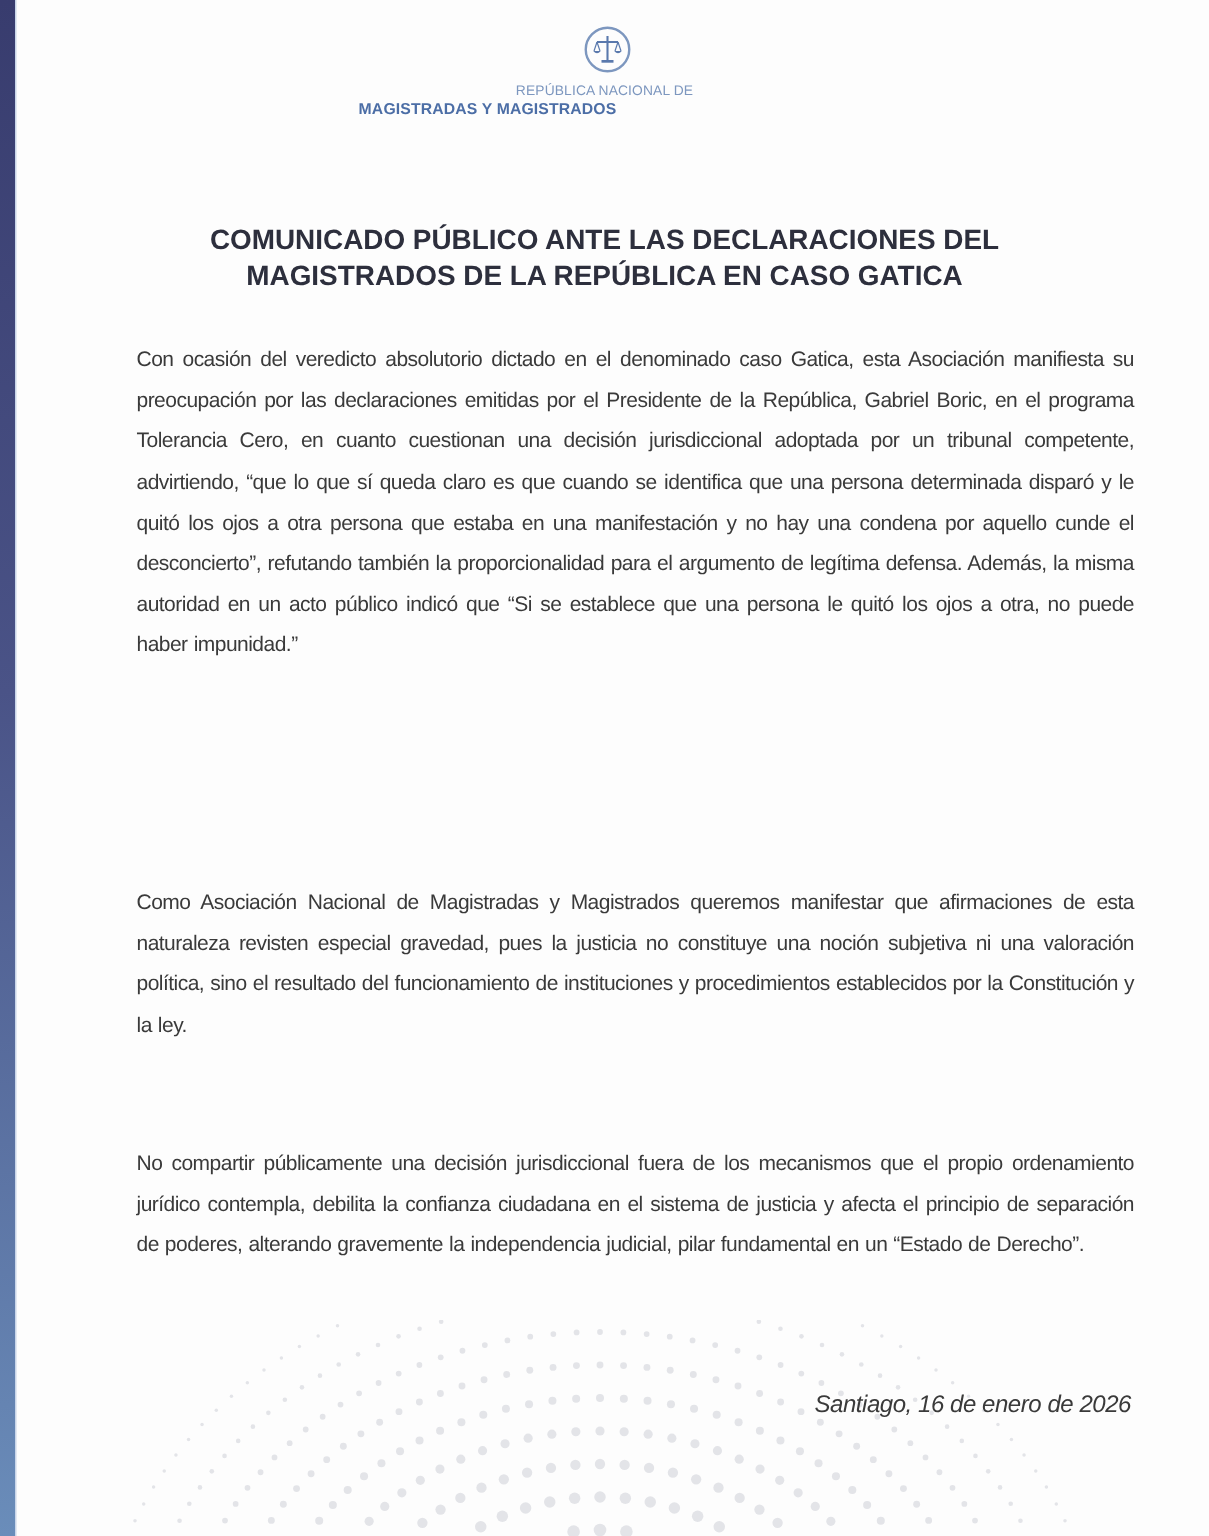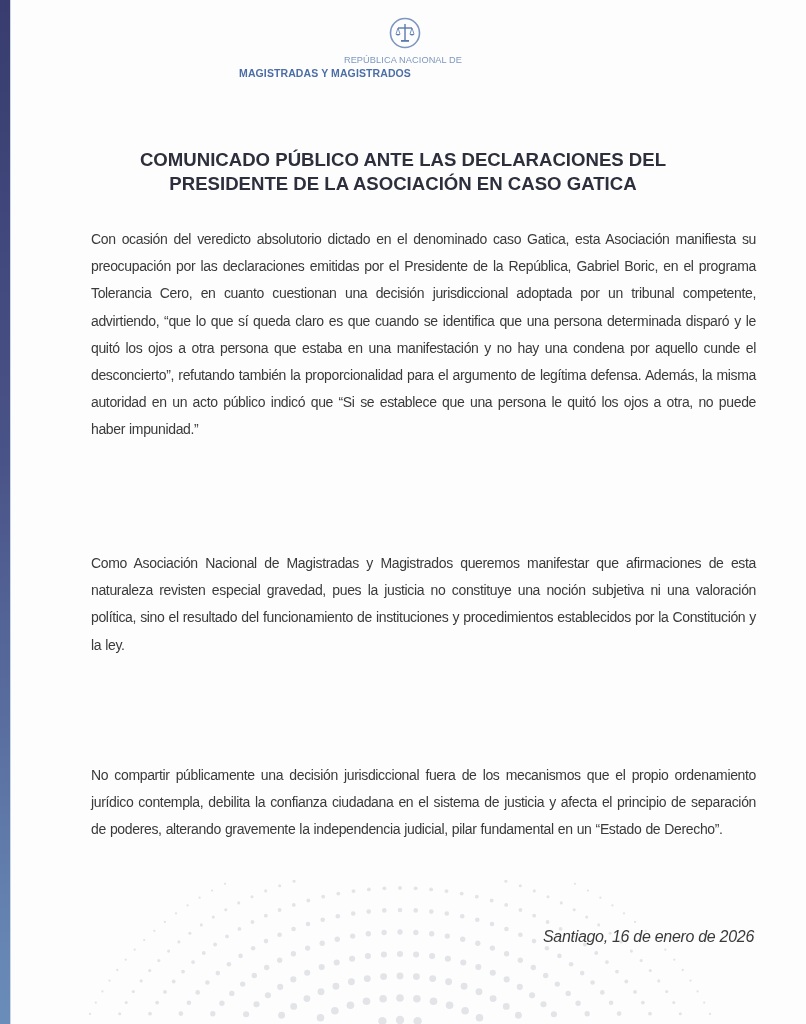--- a/index.html
+++ b/index.html
@@ -37,21 +37,21 @@
     font-weight: bold; font-size: 18.6px; line-height: 24px; color: #2d2f3d;
   }
   .title div { white-space: nowrap; }
   .para {
     position: absolute; left: 91px; width: 665px;
     font-family: "Liberation Sans", sans-serif;
     font-size: 14px; line-height: 27.2px; color: #3a3a3a;
     text-align: justify; letter-spacing: -0.35px; word-spacing: 0.5px;
   }
   .p1 { top: 226px; }
-  .p2 { top: 550px; }
+  .p2 { top: 588px; }
   .p3 { top: 762px; }
   .signature {
     position: absolute; right: 52px; top: 928px;
     font-style: italic; font-size: 16px; color: #3a3a3a; letter-spacing: -0.3px;
   }
 </style>
 </head>
 <body>
 
 <div class="side-bar"></div>
@@ -295,20 +295,20 @@
     <path d="M6.5 17 Q9 20 11.5 17 Z" fill="#5a79ad"></path>
     <path d="M20.5 17 Q23 20 25.5 17 Z" fill="#5a79ad"></path>
     <rect x="12" y="23" width="8" height="1.8" fill="#5a79ad"></rect>
   </svg>
   <div class="logo-line1">REPÚBLICA NACIONAL DE</div>
   <div class="logo-line2">MAGISTRADAS Y MAGISTRADOS</div>
 </div>
 
 <div class="title">
   <div>COMUNICADO PÚBLICO ANTE LAS DECLARACIONES DEL</div>
-  <div>PRESIDENTE DE LA ASOCIACIÓN EN CASO GATICA</div>
+  <div>MAGISTRADOS DE LA REPÚBLICA EN CASO GATICA</div>
 </div>
 
 <div class="para p1">Con ocasión del veredicto absolutorio dictado en el denominado caso Gatica, esta Asociación manifiesta su preocupación por las declaraciones emitidas por el Presidente de la República, Gabriel Boric, en el programa Tolerancia Cero, en cuanto cuestionan una decisión jurisdiccional adoptada por un tribunal competente, advirtiendo, “que lo que sí queda claro es que cuando se identifica que una persona determinada disparó y le quitó los ojos a otra persona que estaba en una manifestación y no hay una condena por aquello cunde el desconcierto”, refutando también la proporcionalidad para el argumento de legítima defensa. Además, la misma autoridad en un acto público indicó que  “Si se establece que una persona le quitó los ojos a otra, no puede haber impunidad.”</div>
 <div class="para p2">Como Asociación Nacional de Magistradas y Magistrados queremos manifestar que afirmaciones de esta naturaleza revisten especial gravedad, pues la justicia no constituye una noción subjetiva ni una valoración política, sino el resultado del funcionamiento de instituciones y procedimientos establecidos por la Constitución y la ley.</div>
 <div class="para p3">No compartir públicamente una decisión jurisdiccional fuera de los mecanismos que el propio ordenamiento jurídico contempla, debilita la confianza ciudadana en el sistema de justicia y afecta el principio de separación de poderes, alterando gravemente la independencia judicial, pilar fundamental en un “Estado de Derecho”.</div>
 
 <div class="signature">Santiago, 16 de enero de 2026</div>
 
 </body></html>

